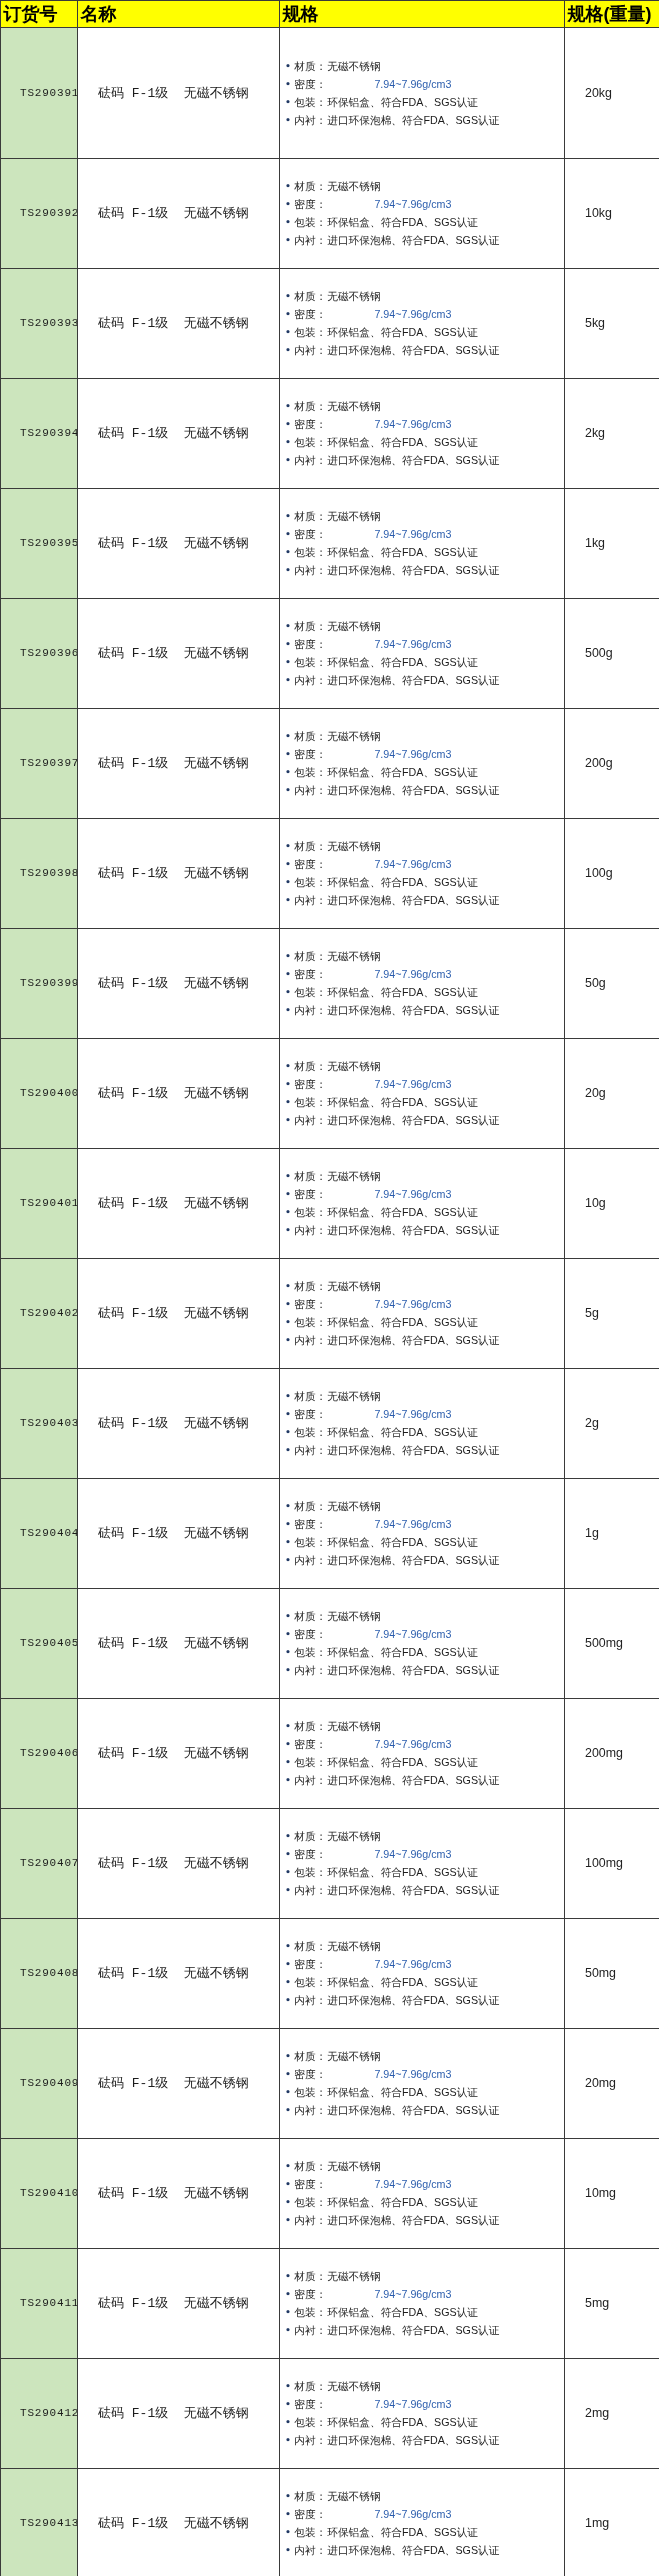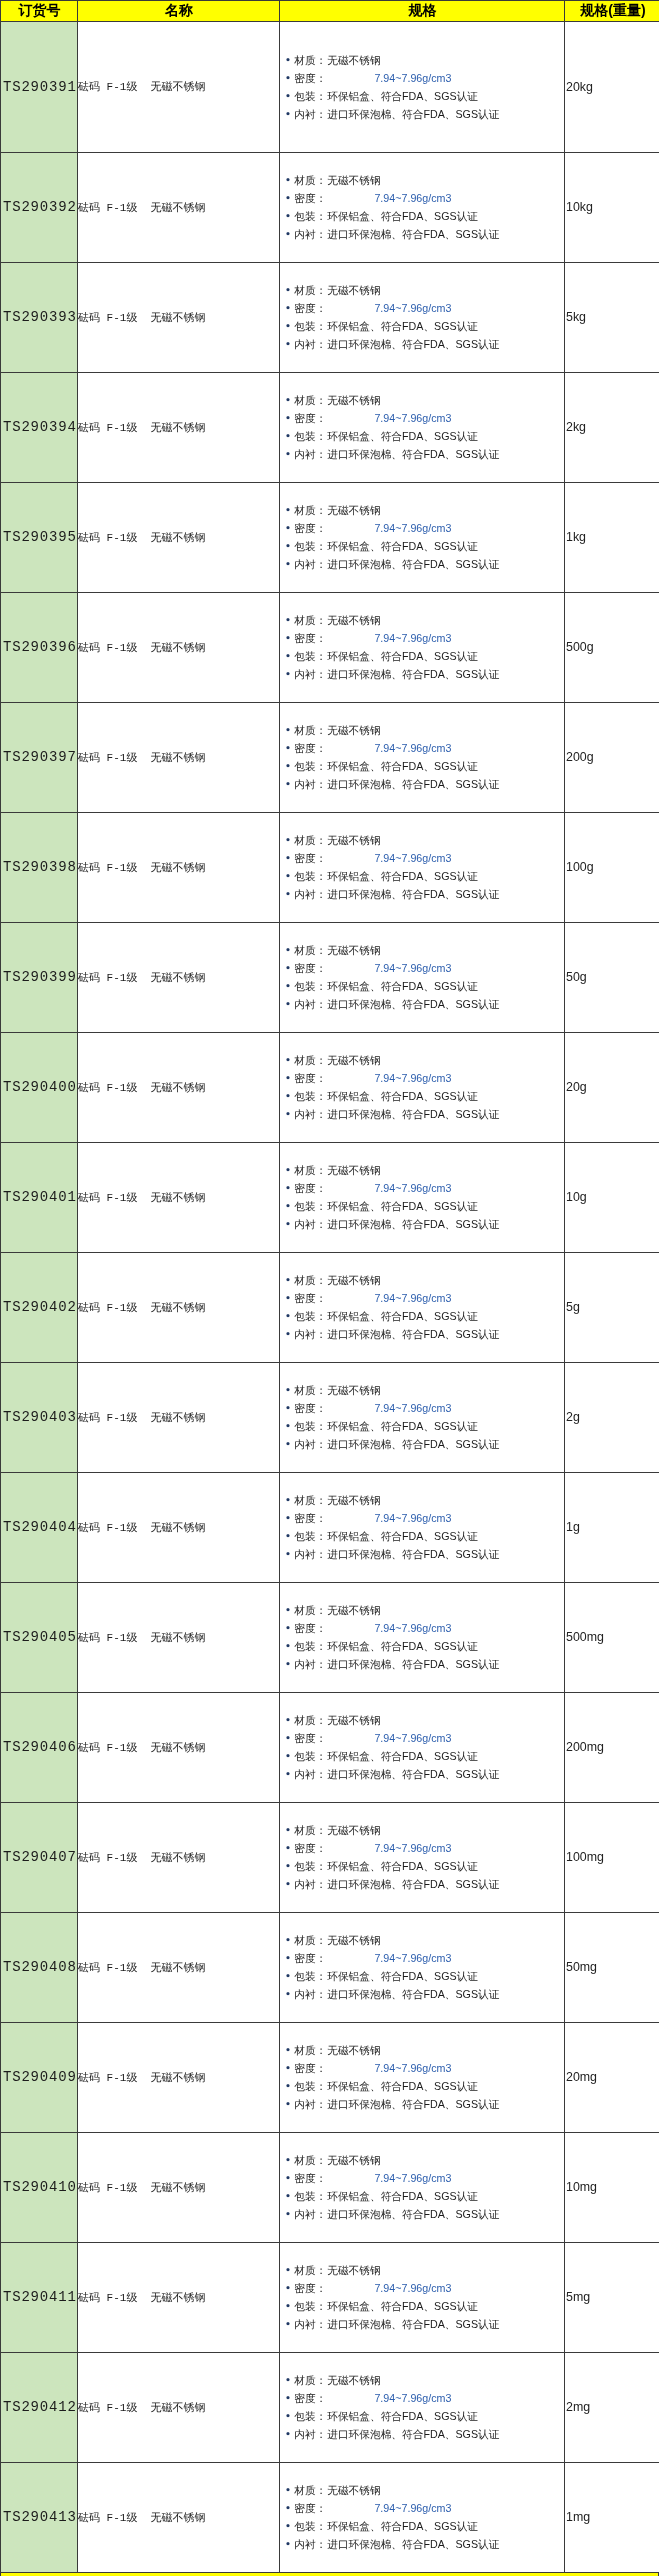--- a/index.html
+++ b/index.html
@@ -25,44 +25,44 @@
     padding: 0;
     vertical-align: middle;
     overflow: hidden;
   }
   .spec-table thead tr {
     height: 19px;
   }
   .spec-table th {
     background: var(--header-bg, #ffff00);
     color: var(--header-text, #000000);
-    text-align: center;
-    font-size: 14px;
+    text-align: left;
+    font-size: 18px;
     font-weight: bold;
     padding: 0.8px 1.6px 0.8px 2.5px;
     white-space: nowrap;
   }
   .spec-table tbody tr {
     height: 110px;
   }
   .spec-table tbody tr.tall {
     height: 131px;
   }
   td.c-id {
     background: var(--order-col-bg, #cce5bd);
     font-family: "Liberation Mono", monospace;
-    font-size: 14px;
+    font-size: 11px;
     letter-spacing: 0.8px;
-    padding-left: 2px;
+    padding-left: 19px;
     white-space: nowrap;
   }
   td.c-name {
     font-family: "Liberation Mono", monospace;
-    font-size: 11px;
-    padding-left: 0;
+    font-size: 13px;
+    padding-left: 20px;
     white-space: pre;
   }
   td.c-spec {
     padding-left: 5.8px;
   }
   .spec-list {
     display: flex;
     flex-direction: column;
     justify-content: center;
   }
@@ -86,21 +86,21 @@
   .spec-value {
     margin-left: 0.8px;
   }
   .spec-value.hl {
     color: var(--density-value, #2b5dad);
     margin-left: 48px;
   }
   td.c-weight {
     font-size: 12.4px;
     color: var(--weight-text, #222222);
-    padding-left: 1px;
+    padding-left: 20px;
     white-space: nowrap;
   }
   .next-header-strip {
     width: 657px;
     height: 4.1px;
     background: var(--header-bg, #ffff00);
     border-left: 1.6px solid var(--grid-line, #3a3a3a);
     border-right: 1.6px solid var(--grid-line, #3a3a3a);
   }
 </style>

